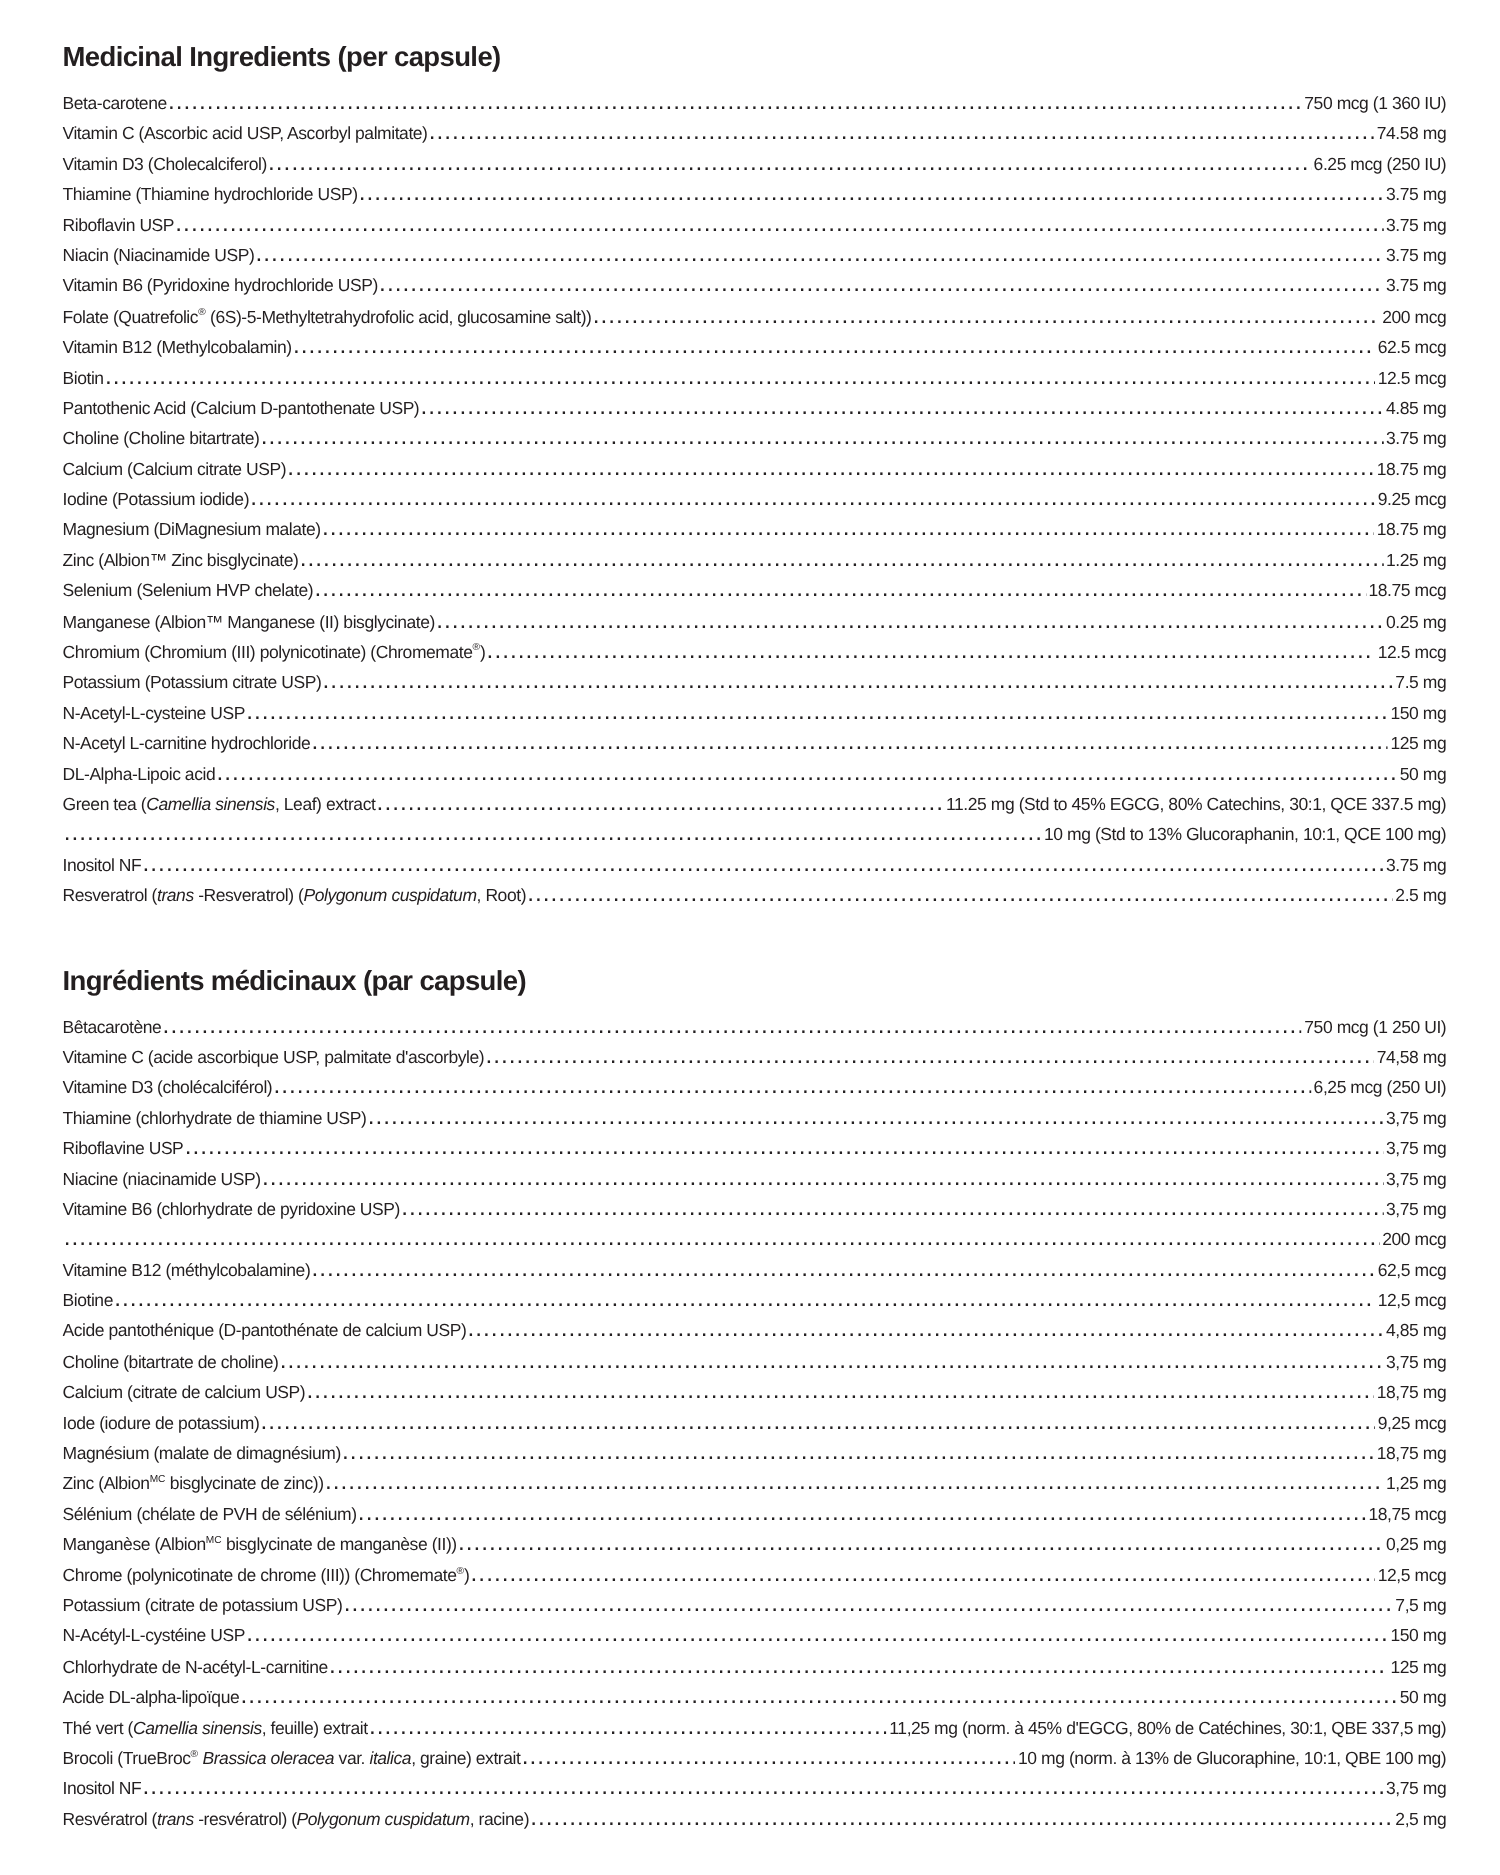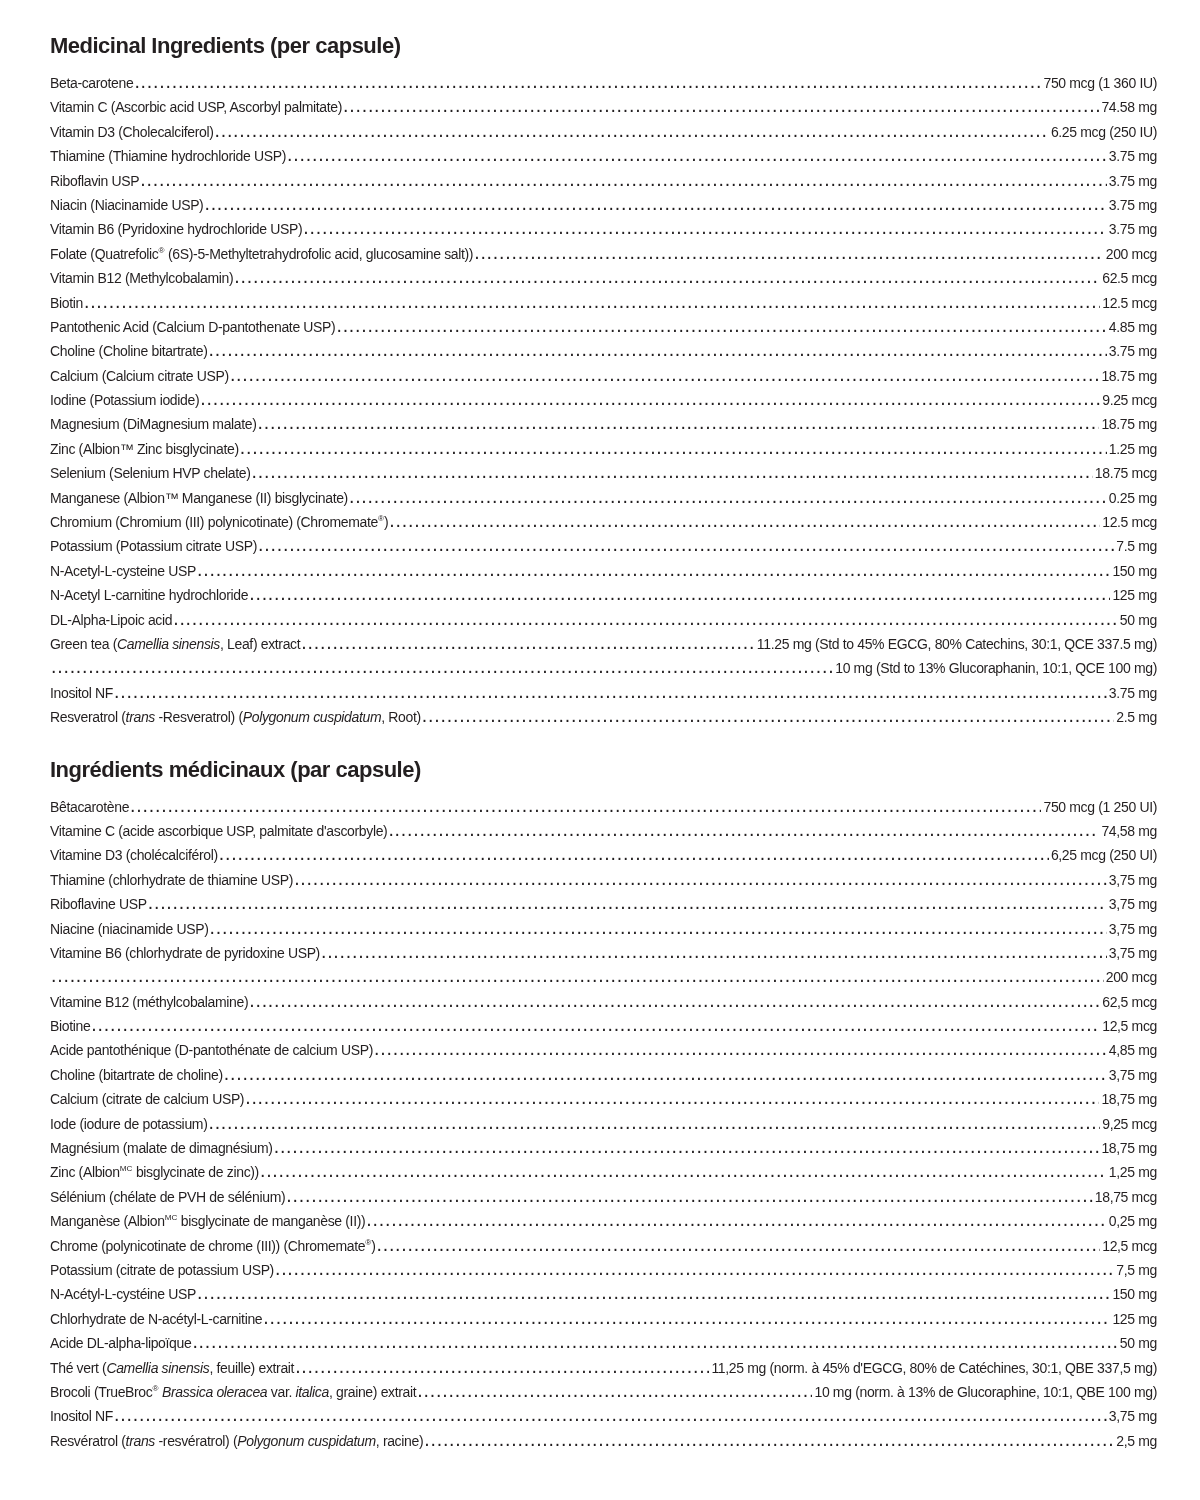--- a/index.html
+++ b/index.html
@@ -10,21 +10,21 @@
     background: #ffffff;
     color: #231f20;
     font-family: "Liberation Sans", "DejaVu Sans", sans-serif;
     overflow: hidden;
   }
   .page {
     width: 1200px;
     height: 1500px;
     padding: 34px 43px 20px 50px;
   }
-  .section + .section { margin-top: 30px; }
+  .section + .section { margin-top: 45px; }
   .section-title {
     font-size: 22px;
     font-weight: bold;
     letter-spacing: -0.5px;
     line-height: 24px;
     margin: 0 0 11px 0;
   }
   .rows { width: 100%; }
   .row {
     display: flex;

